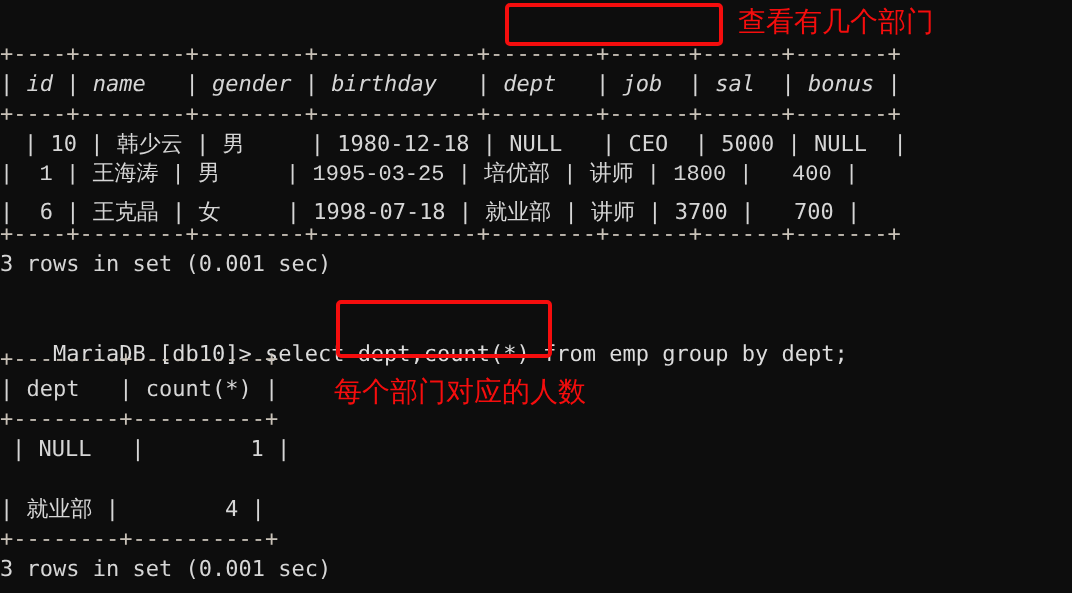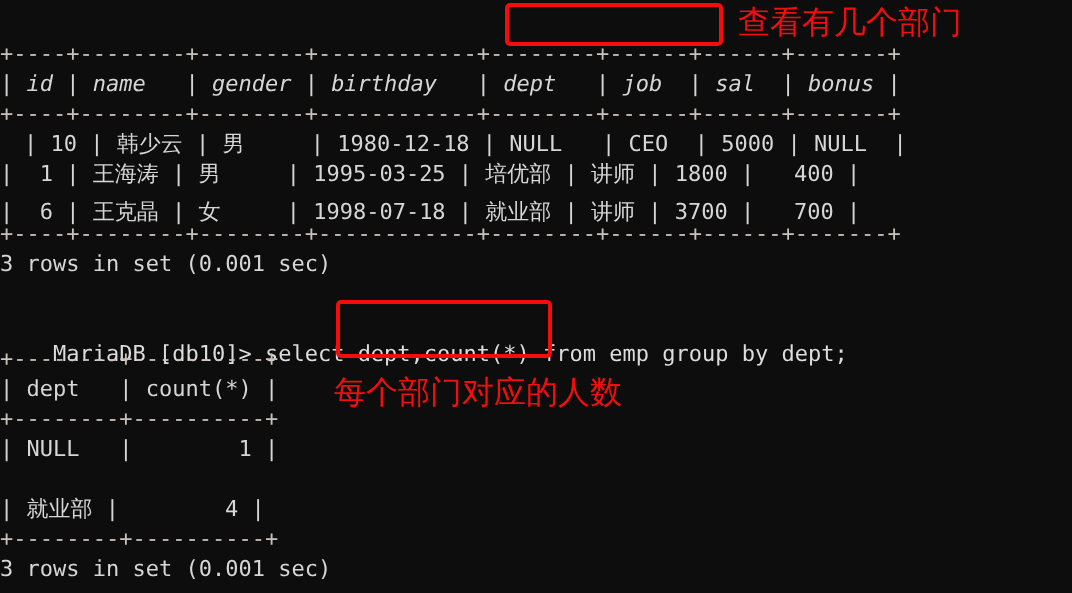--- a/index.html
+++ b/index.html
@@ -34,21 +34,21 @@
     color: #c9c2b8;
   }
   .prompt-line {
     color: #dcdcdc;
   }
   .annot {
     position: absolute;
     white-space: pre;
     color: #f50d0d;
     font-family: "DejaVu Sans", "Liberation Sans", sans-serif;
-    font-size: 32px;
+    font-size: 28px;
     line-height: 34px;
     font-weight: 400;
   }
   .redbox {
     position: absolute;
     border: 4px solid #f50d0d;
     border-radius: 5px;
     box-sizing: border-box;
     background: transparent;
     pointer-events: none;
@@ -61,34 +61,34 @@
 
 
   <div class="redbox" style="left:505px; top:3px; width:218px; height:43px;"></div>
 
   <div class="annot" style="left:738px; top:5px;">查看有几个部门</div>
 
   <div class="line rule" style="top:40px;">+----+--------+--------+------------+--------+------+------+-------+</div>
   <div class="line" style="top:70px;font-style:italic;">| id | name   | gender | birthday   | dept   | job  | sal  | bonus |</div>
   <div class="line rule" style="top:100px;">+----+--------+--------+------------+--------+------+------+-------+</div>
   <div class="line" style="top:130px;margin-left:24px;">| 10 | 韩少云 | 男     | 1980-12-18 | NULL   | CEO  | 5000 | NULL  |</div>
-  <div class="line" style="top:160px;">|  1 | 王海涛 | 男     | 1995-03-25 | 培优部 | 讲师 | 1800 |   400 |</div>
+  <div class="line" style="top:160px;font-family:Liberation Mono, monospace;">|  1 | 王海涛 | 男     | 1995-03-25 | 培优部 | 讲师 | 1800 |   400 |</div>
   <div class="line" style="top:198px;">|  6 | 王克晶 | 女     | 1998-07-18 | 就业部 | 讲师 | 3700 |   700 |</div>
   <div class="line rule" style="top:220px;">+----+--------+--------+------------+--------+------+------+-------+</div>
   <div class="line" style="top:250px;">3 rows in set (0.001 sec)</div>
 
   <div class="line prompt-line" style="top:310px;">
     <span>MariaDB [db10]&gt; select </span><span>dept,count(*)</span><span> from emp group by dept;</span>
   </div>
 
   <div class="redbox" style="left:336px; top:300px; width:216px; height:58px;"></div>
 
   <div class="annot" style="left:334px; top:375px;">每个部门对应的人数</div>
 
   <div class="line rule" style="top:345px;">+--------+----------+</div>
   <div class="line" style="top:375px;">| dept   | count(*) |</div>
   <div class="line rule" style="top:405px;">+--------+----------+</div>
-  <div class="line" style="top:435px;">| NULL   |        1 |</div>
+  <div class="line" style="top:435px;margin-left:12px;">| NULL   |        1 |</div>
   <div class="line" style="top:495px;">| 就业部 |        4 |</div>
   <div class="line rule" style="top:525px;">+--------+----------+</div>
   <div class="line" style="top:555px;">3 rows in set (0.001 sec)</div>
 
 </div>
 
 </body></html>

